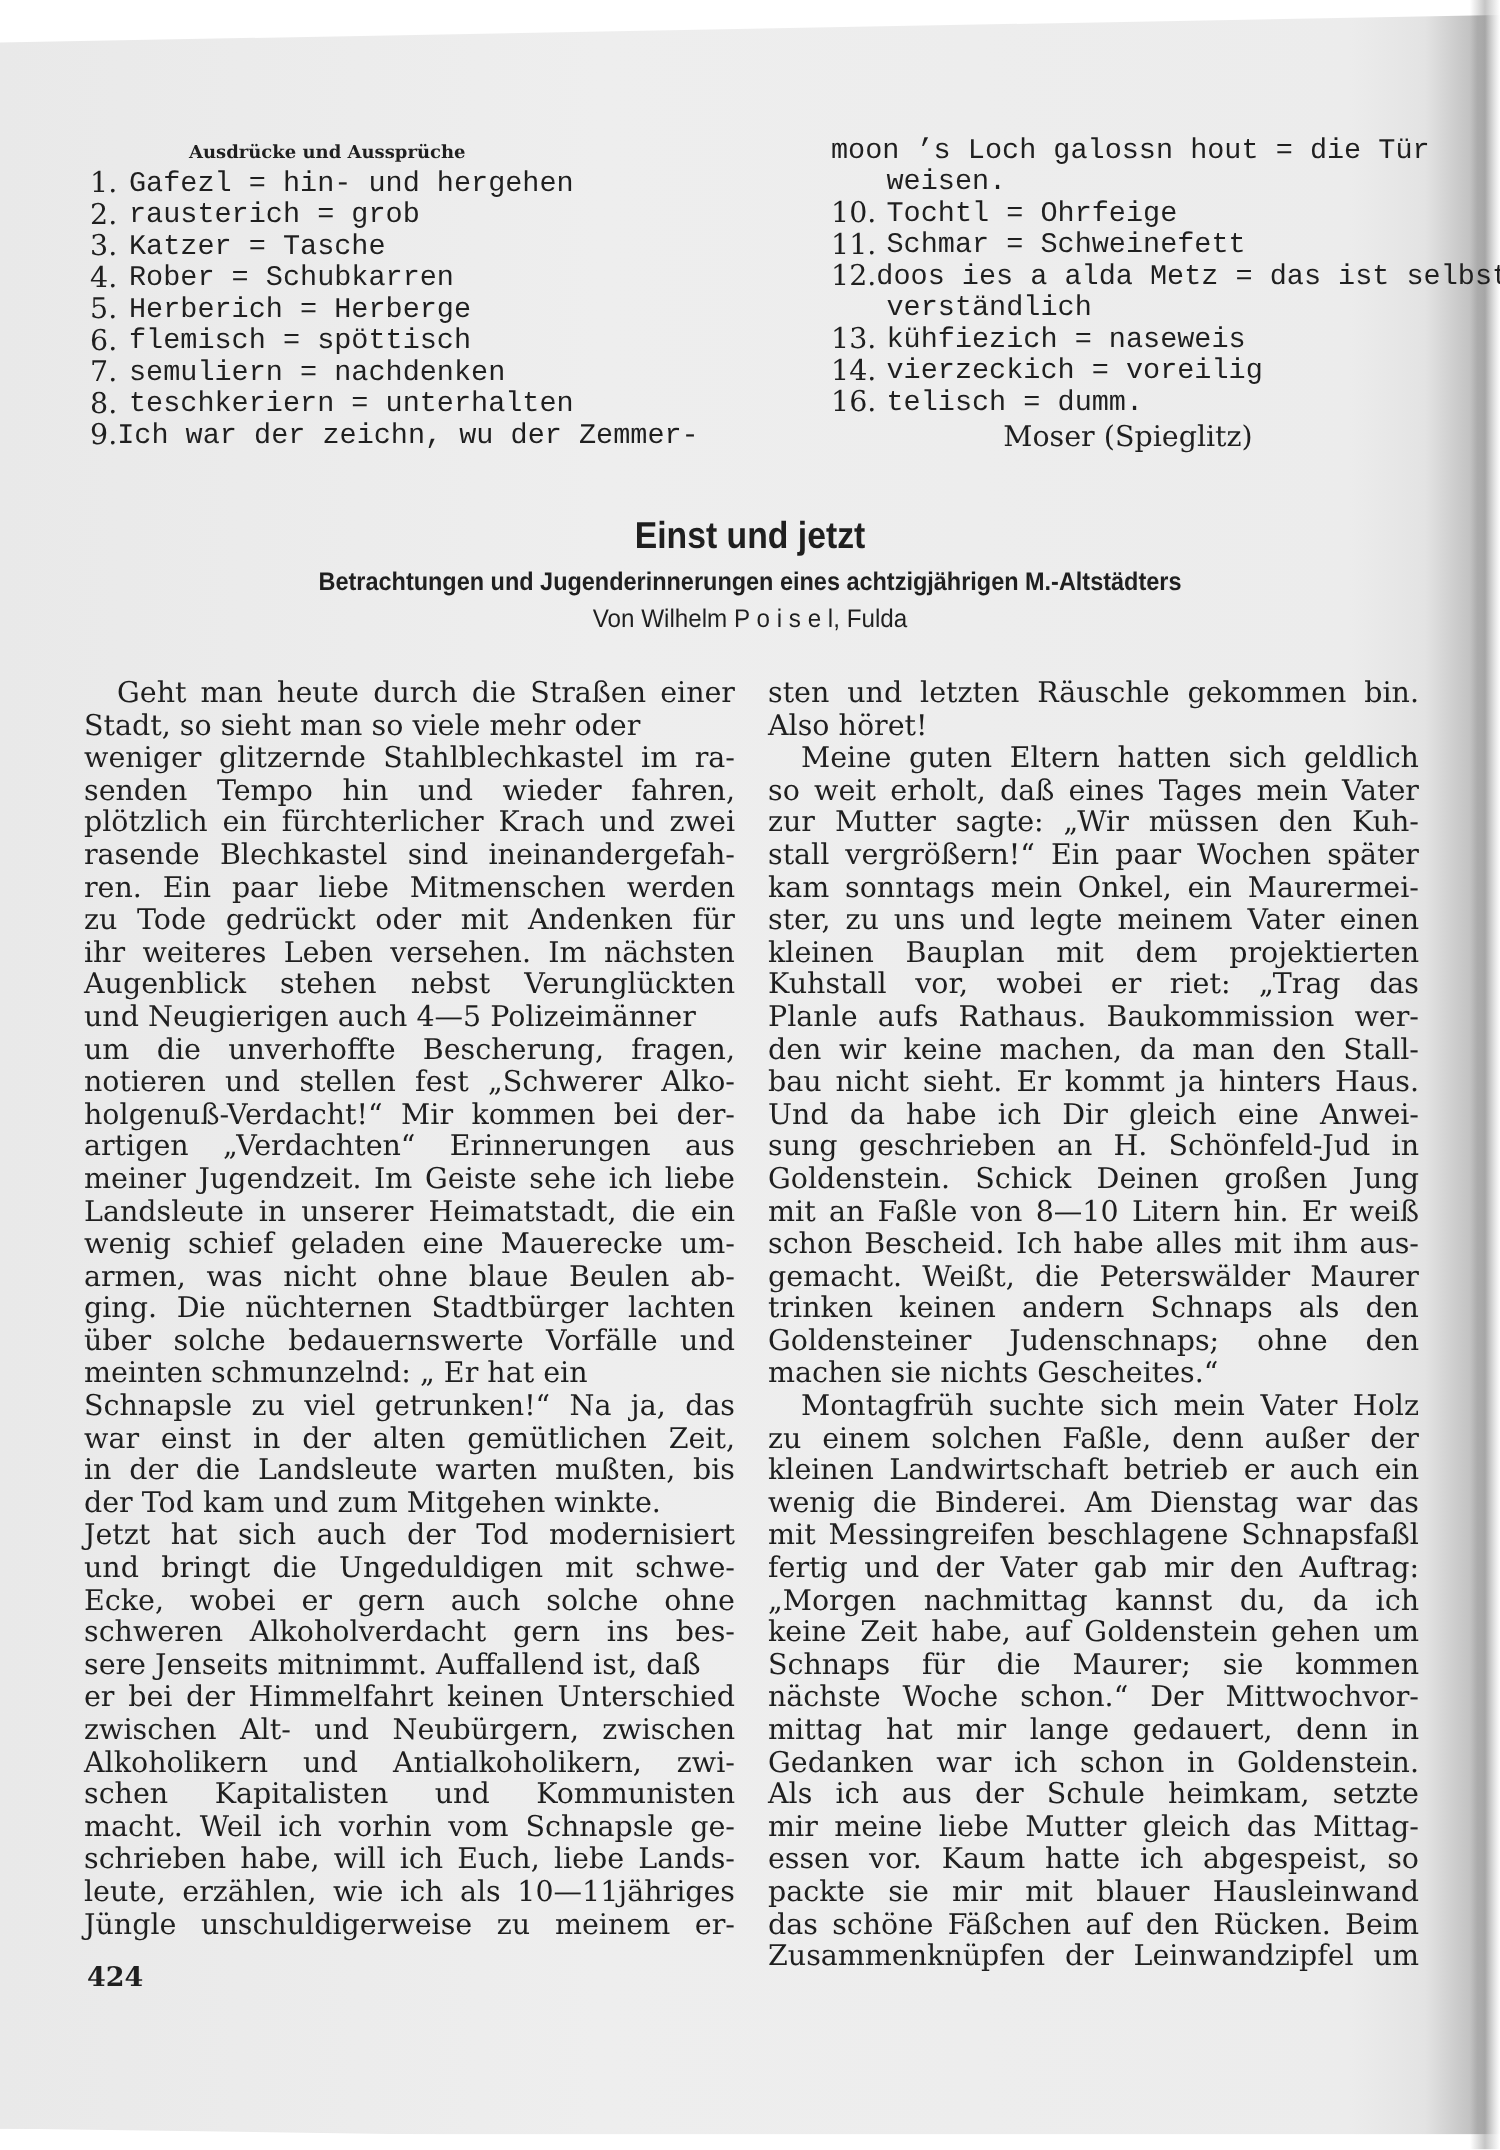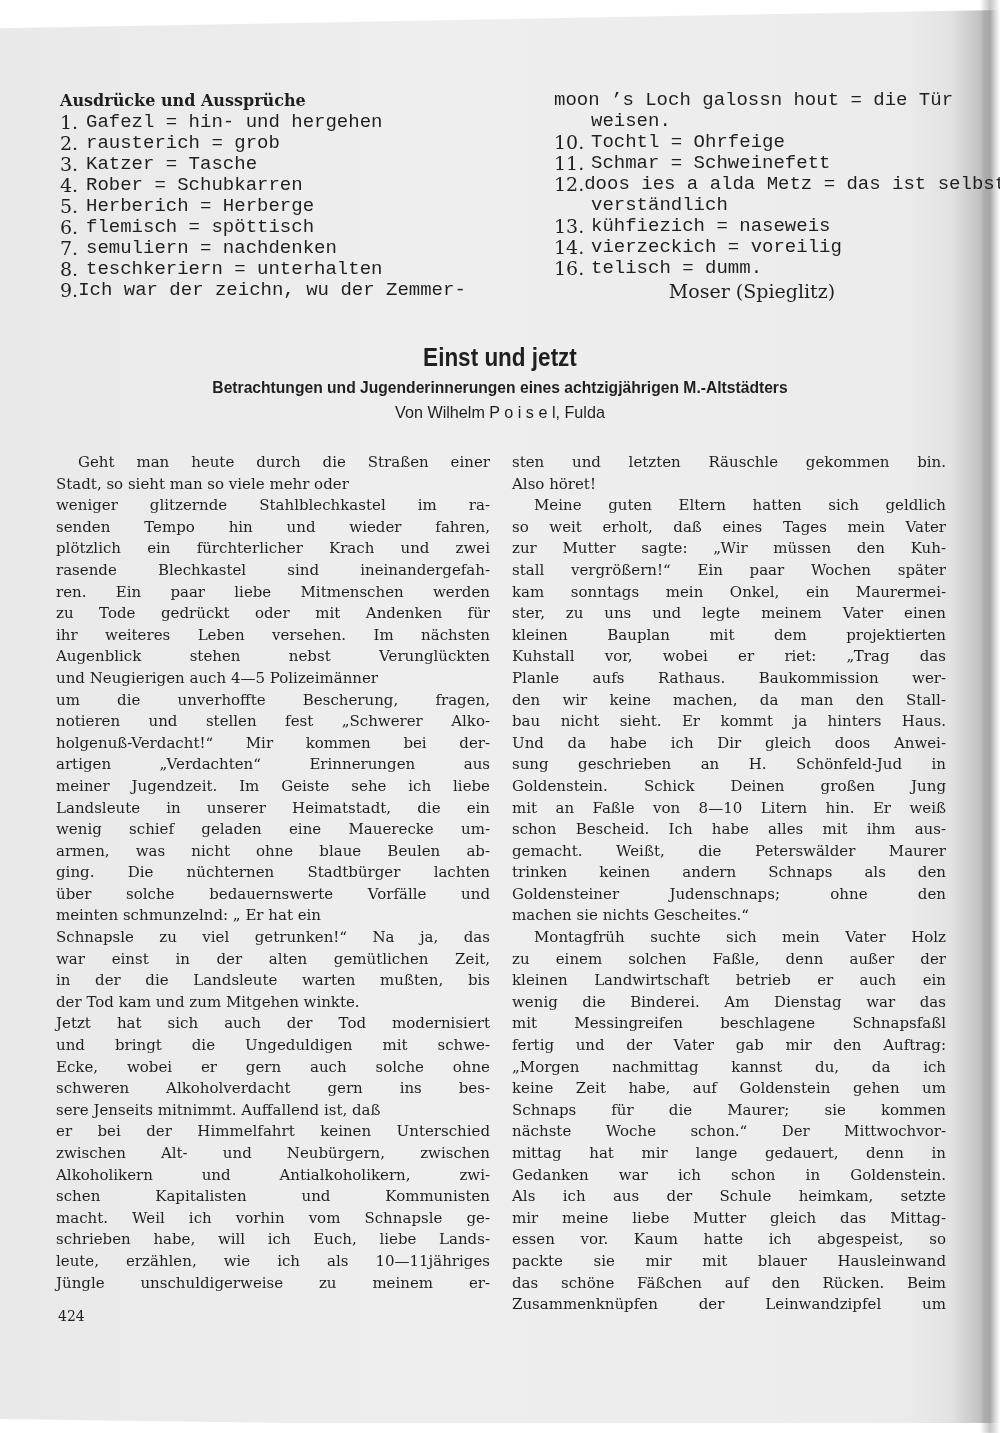--- a/index.html
+++ b/index.html
@@ -22,41 +22,41 @@
     .bottom-white {
       position: absolute; left: 0; bottom: 0; width: 1000px; height: 14px; background: #fff;
       clip-path: polygon(0 0, 100% 100%, 0 100%);
     }
 
     
     .glossary { position: absolute; top: 90px; left: 60px; width: 890px; height: 230px; }
     .gcol { position: absolute; top: 0; font-size: 19px; line-height: 21px; }
     .gcol.left { left: 0; width: 400px; }
     .gcol.right { left: 494px; width: 396px; }
-    .gtitle { font-weight: bold; font-size: 16px; line-height: 22px; }
+    .gtitle { font-weight: bold; font-size: 12px; margin-left: 66px; line-height: 22px; }
     .gitem { display: flex; white-space: nowrap; }
     .gnum { display: inline-block; width: 26px; text-align: left; }
     .gcol.right .gnum { width: 37px; }
     .gtext { display: inline-block; font-family: Liberation Mono, monospace; }
     .gsig { text-align: center; margin-top: 2px; padding-right: 0; }
 
     
     .headline { position: absolute; top: 342px; left: 0; width: 1000px; text-align: center; }
     .h-title { font-family: "Liberation Sans", sans-serif; font-weight: bold; font-size: 25px; letter-spacing: 0px; line-height: 30px; transform: scaleX(0.9); }
     .h-sub { font-family: "Liberation Sans", sans-serif; font-weight: bold; font-size: 17px; line-height: 24px; margin-top: 4px; transform: scaleX(0.92); }
     .h-by { font-family: "Liberation Sans", sans-serif; font-size: 17px; line-height: 24px; margin-top: 1px; transform: scaleX(0.95); }
 
     
-    .col { position: absolute; top: 452px; width: 434px; font-size: 15px; line-height: 21.6px; text-align: justify; }
+    .col { position: absolute; top: 452px; width: 434px; font-size: 19px; line-height: 21.6px; text-align: justify; }
     .col.left { left: 56px; }
     .col.right { left: 512px; }
     .line { display: block; text-align: justify; text-align-last: justify; white-space: nowrap; height: 21.6px; }
     .line.last { text-align-last: left; }
 
-    .pagenum { position: absolute; left: 58px; top: 1308px; font-size: 14px; font-weight: normal; }
+    .pagenum { position: absolute; left: 58px; top: 1308px; font-size: 18px; font-weight: bold; }
   </style>
 </head>
 <body>
 
 <div class="page"></div>
 <div class="spine"></div>
 <div class="bottom-white"></div>
 
 <section class="glossary">
   <div class="gcol left">
@@ -197,21 +197,21 @@
     <span class="line">so weit erholt, daß eines Tages mein Vater</span>
     <span class="line">zur Mutter sagte: „Wir müssen den Kuh-</span>
     <span class="line">stall vergrößern!“ Ein paar Wochen später</span>
     <span class="line">kam sonntags mein Onkel, ein Maurermei-</span>
     <span class="line">ster, zu uns und legte meinem Vater einen</span>
     <span class="line">kleinen Bauplan mit dem projektierten</span>
     <span class="line">Kuhstall vor, wobei er riet: „Trag das</span>
     <span class="line">Planle aufs Rathaus. Baukommission wer-</span>
     <span class="line">den wir keine machen, da man den Stall-</span>
     <span class="line">bau nicht sieht. Er kommt ja hinters Haus.</span>
-    <span class="line">Und da habe ich Dir gleich doos Anwei-</span>
+    <span class="line">Und da habe ich Dir gleich eine Anwei-</span>
     <span class="line">sung geschrieben an H. Schönfeld-Jud in</span>
     <span class="line">Goldenstein. Schick Deinen großen Jung</span>
     <span class="line">mit an Faßle von 8—10 Litern hin. Er weiß</span>
     <span class="line">schon Bescheid. Ich habe alles mit ihm aus-</span>
     <span class="line">gemacht. Weißt, die Peterswälder Maurer</span>
     <span class="line">trinken keinen andern Schnaps als den</span>
     <span class="line">Goldensteiner Judenschnaps; ohne den</span>
     <span class="line last">machen sie nichts Gescheites.“</span>
     <span class="line" style="padding-left: 22px;">Montagfrüh suchte sich mein Vater Holz</span>
     <span class="line">zu einem solchen Faßle, denn außer der</span>

